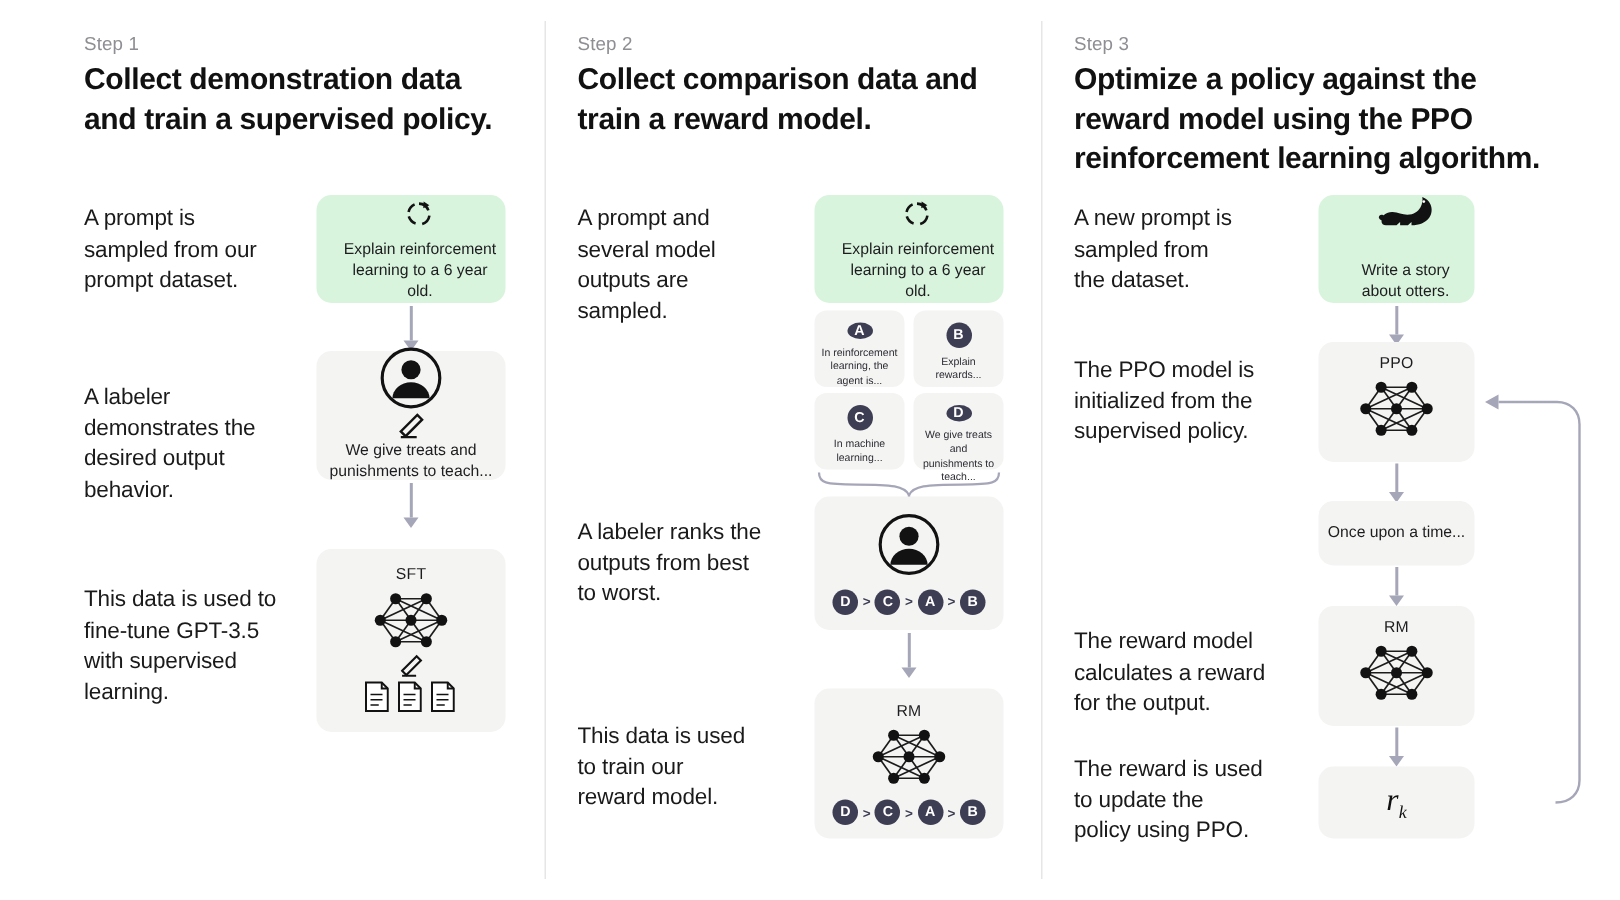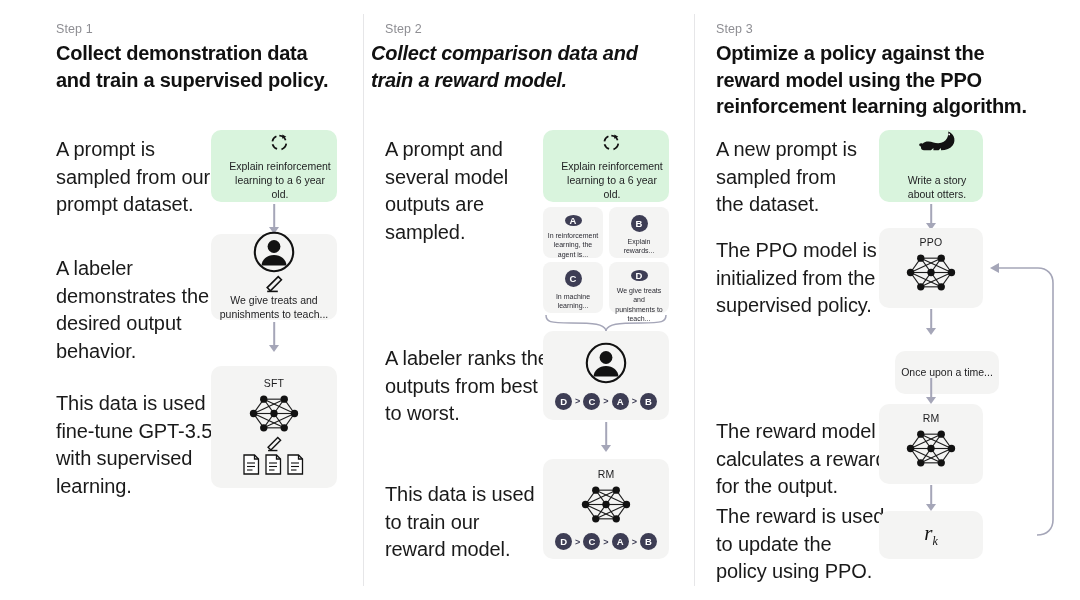--- a/index.html
+++ b/index.html
@@ -27,21 +27,21 @@
   }
   .step-title {
     position: absolute; left: 56px; top: 40px;
     font-size: 20px; font-weight: 700; line-height: 1.33;
     letter-spacing: -.25px; color: #111;
     white-space: pre-line;
   }
 
   .caption {
     position: absolute; left: 56px;
-    font-size: 20px; line-height: 1.38; color: #1a1a1a;
+    font-size: 15px; line-height: 1.38; color: #1a1a1a;
     letter-spacing: -.1px; white-space: pre-line;
   }
 
   
   .card {
     position: absolute;
     border-radius: 10px;
     background: #f4f4f3;
     display: flex; flex-direction: column;
     align-items: center; justify-content: center;
@@ -256,21 +256,21 @@
           <g transform="translate(44,0)">
               <use href="#g-doc"></use>
             </g>
         </svg>
       </span>
     </div>
   </div>
 
   <div class="col" id="col2">
     <div class="step-label" style="left:22px;">Step 2</div>
-    <div class="step-title" style="left:8px;font-style:italic;">Collect comparison data and
+    <div class="step-title" style="left:22px;">Collect comparison data and
 train a reward model.</div>
 
     <div class="caption" style="left:22px; top:345px;">A labeler ranks the
 outputs from best
 to worst.</div>
     <div class="caption" style="left:22px; top:136px;">A prompt and
 several model
 outputs are
 sampled.</div>
     <div class="caption" style="left:22px; top:481px;">This data is used
@@ -397,21 +397,21 @@
             <use href="#g-nn"></use>
           </svg>
       </span>
     </div>
 
     <div class="arrow" style="left:185px; top:309px; width:104px; height:26px;">
       <div class="arrow-line" style="height:19px;"></div>
         <div class="arrow-head"></div>
     </div>
 
-    <div class="card" style="left:185px; top:351px; width:104px; height:43px;margin-left:16px;">
+    <div class="card" style="left:185px; top:334px; width:104px; height:43px;">
       <div class="card-text">Once upon a time...</div>
     </div>
 
     <div class="arrow" style="left:185px; top:378px; width:104px; height:26px;">
       <div class="arrow-line" style="height:19px;"></div>
         <div class="arrow-head"></div>
     </div>
 
     <div class="card" style="left:185px; top:404px; width:104px; height:80px; justify-content:flex-start; padding-top:8px;">
       <div class="card-title">RM</div>

